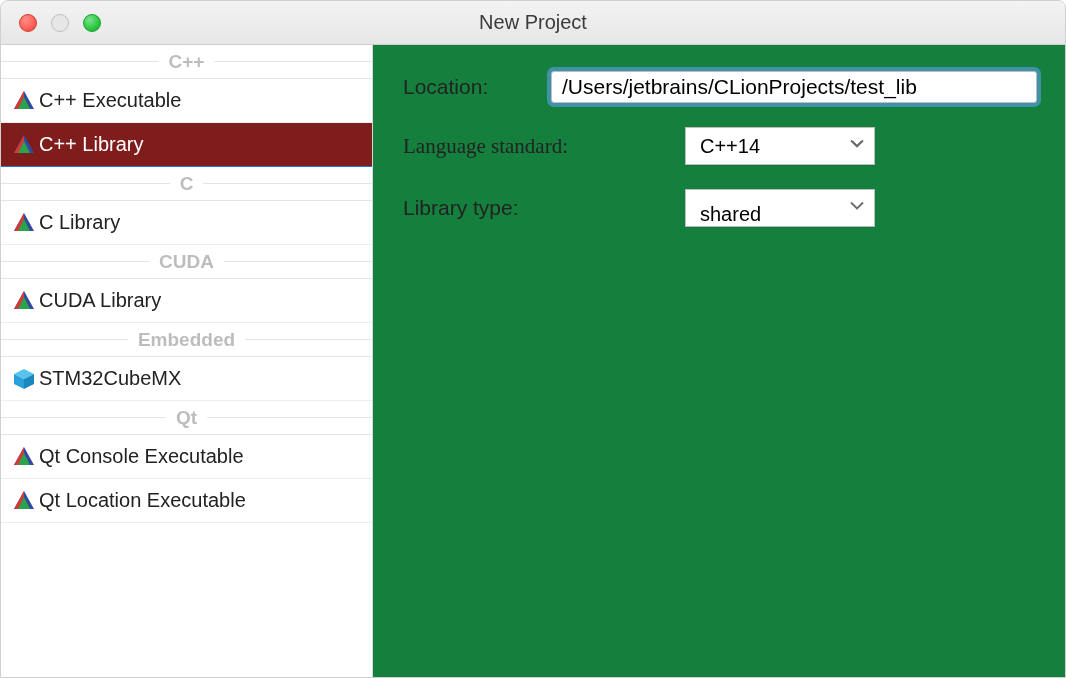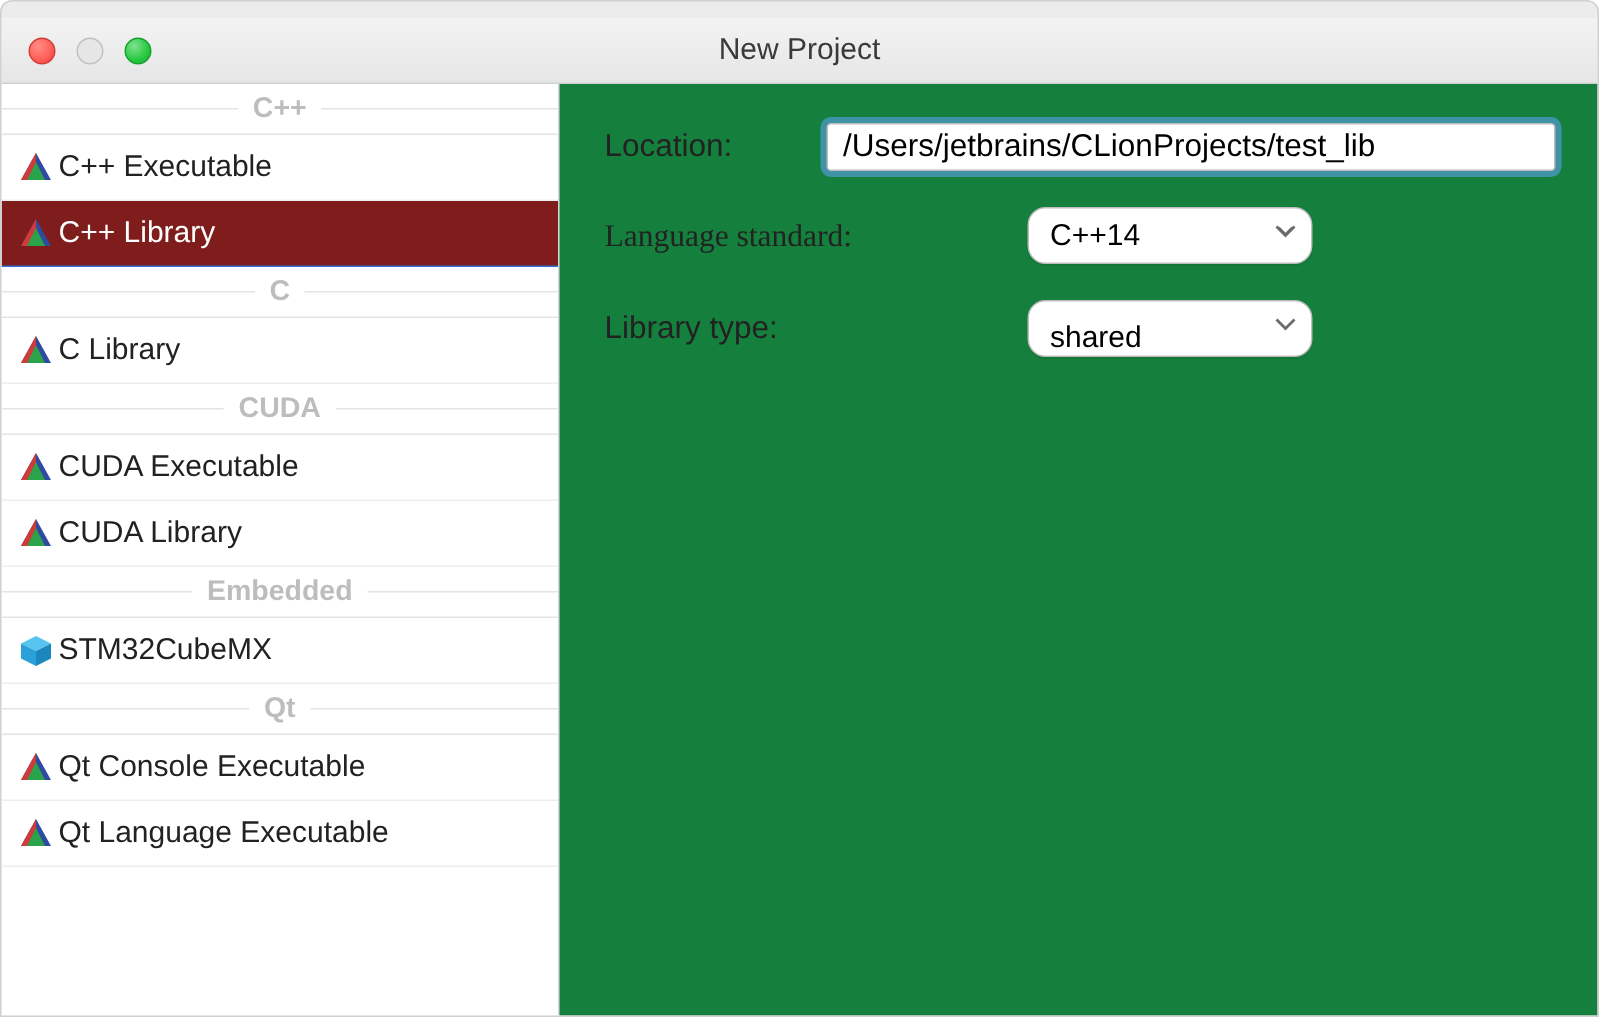--- a/index.html
+++ b/index.html
@@ -1,18 +1,18 @@
 <!DOCTYPE html>
 <html><head>
 <meta charset="utf-8">
 <style>
   * { box-sizing: border-box; margin: 0; padding: 0; }
   html, body { width: 1066px; height: 678px; font-family: -apple-system, "Helvetica Neue", Arial, sans-serif; font-size: 20px; color: #000; }
   .window { width: 1066px; height: 678px; display: flex; flex-direction: column; background: #ececec; border: 1px solid #d0d0d0; border-radius: 8px 8px 0 0; overflow: hidden; }
-  .titlebar { height: 44px; display: flex; align-items: center; background: linear-gradient(#f3f3f3,#e6e6e6); border-bottom: 1px solid #d0d0d0; position: relative; margin-top: 11px; }
+  .titlebar { height: 44px; display: flex; align-items: center; background: linear-gradient(#f3f3f3,#e6e6e6); border-bottom: 1px solid #d0d0d0; position: relative; }
   .tl-buttons { display: flex; gap: 14px; padding-left: 18px; }
   .tl-dot { width: 18px; height: 18px; border-radius: 50%; }
   .tl-close { background: radial-gradient(circle at 35% 30%, #ff8d86, #ff5f57 60%, #e33e35); border: 1px solid #d13e36; }
   .tl-min   { background: #e6e6e6; border: 1px solid #c0c0c0; }
   .tl-max   { background: radial-gradient(circle at 35% 30%, #7ee28e, #28c840 60%, #1fa533); border: 1px solid #17a12e; }
   .titlebar-title { position: absolute; left: 0; right: 0; text-align: center; font-size: 20px; color: #3a3a3a; pointer-events: none; }
   .body { flex: 1 1 auto; display: flex; min-height: 0; }
   .sidebar { width: 372px; background: #ffffff; border-right: 1px solid #d6d6d6; display: flex; flex-direction: column; overflow-y: auto; }
   .group-header { display: flex; align-items: center; height: 34px; color: #bdbdbd; font-weight: 700; font-size: 19px; border-bottom: 1px solid #e4e4e4; }
   .group-header .line { flex: 1; height: 1px; background: #e4e4e4; }
@@ -25,21 +25,21 @@
   .row { display: flex; align-items: center; margin-bottom: 24px; }
   .row .lab { font-size: 21px; color: #222; }
   .loc-row .lab { width: 148px; }
   .loc-row input {
     flex: 1; height: 32px; font-size: 21px; padding: 4px 10px;
     border: 1px solid #bdbdbd; border-radius: 3px; background: #fff;
     outline: none; box-shadow: 0 0 0 4px rgba(100,160,255,0.55);
   }
   .std-row .lab { width: 282px; font-family: Liberation Serif, serif; }
   .lib-row .lab { width: 282px; }
-  .select { position: relative; background: #fff; border: 1px solid #bdbdbd; border-radius: 12px; height: 38px; display: flex; align-items: center; padding: 0 32px 0 14px; font-size: 20px; box-shadow: 0 1px 1px rgba(0,0,0,0.08); }
+  .select { position: relative; background: #fff; border: 1px solid #bdbdbd; border-radius: 0; height: 38px; display: flex; align-items: center; padding: 0 32px 0 14px; font-size: 20px; box-shadow: 0 1px 1px rgba(0,0,0,0.08); }
   .std-row .select { width: 190px; }
   .lib-row .select { width: 190px; align-items: flex-end; }
   .select .chev { position: absolute; right: 8px; top: 50%; transform: translateY(-50%); }
   .select .chev svg { width: 18px; height: 18px; }
   .tri-icon svg { width: 24px; height: 24px; }
 </style>
 </head>
 <body>
 
 <div class="window">
@@ -102,30 +102,20 @@
           <span class="line"></span>
         </div>
         <div class="item">
           <span class="icon tri-icon">
             <svg viewBox="0 0 24 24">
   <polygon points="12,2 22,20 2,20" fill="#2f4aa0"></polygon>
   <polygon points="12,2 12,20 2,20" fill="#d13a3a"></polygon>
   <polygon points="12,8 18,20 6,20" fill="#2aa34a"></polygon>
 </svg>
           </span>
-          <span>CUDA Executable</span>
-        </div>
-        <div class="item">
-          <span class="icon tri-icon">
-            <svg viewBox="0 0 24 24">
-  <polygon points="12,2 22,20 2,20" fill="#2f4aa0"></polygon>
-  <polygon points="12,2 12,20 2,20" fill="#d13a3a"></polygon>
-  <polygon points="12,8 18,20 6,20" fill="#2aa34a"></polygon>
-</svg>
-          </span>
           <span>CUDA Library</span>
         </div>
         <div class="group-header">
           <span class="line"></span>
           <span class="lab">Embedded</span>
           <span class="line"></span>
         </div>
         <div class="item">
           <span class="icon cube-icon">
             <svg viewBox="0 0 24 24">
@@ -152,21 +142,21 @@
           <span>Qt Console Executable</span>
         </div>
         <div class="item">
           <span class="icon tri-icon">
             <svg viewBox="0 0 24 24">
   <polygon points="12,2 22,20 2,20" fill="#2f4aa0"></polygon>
   <polygon points="12,2 12,20 2,20" fill="#d13a3a"></polygon>
   <polygon points="12,8 18,20 6,20" fill="#2aa34a"></polygon>
 </svg>
           </span>
-          <span>Qt Language Executable</span>
+          <span>Qt Location Executable</span>
         </div>
       </div>
 
     <div class="content">
 
       <div class="row loc-row">
         <div class="lab">Location:</div>
         <input type="text" value="/Users/jetbrains/CLionProjects/test_lib" style="">
       </div>
 

